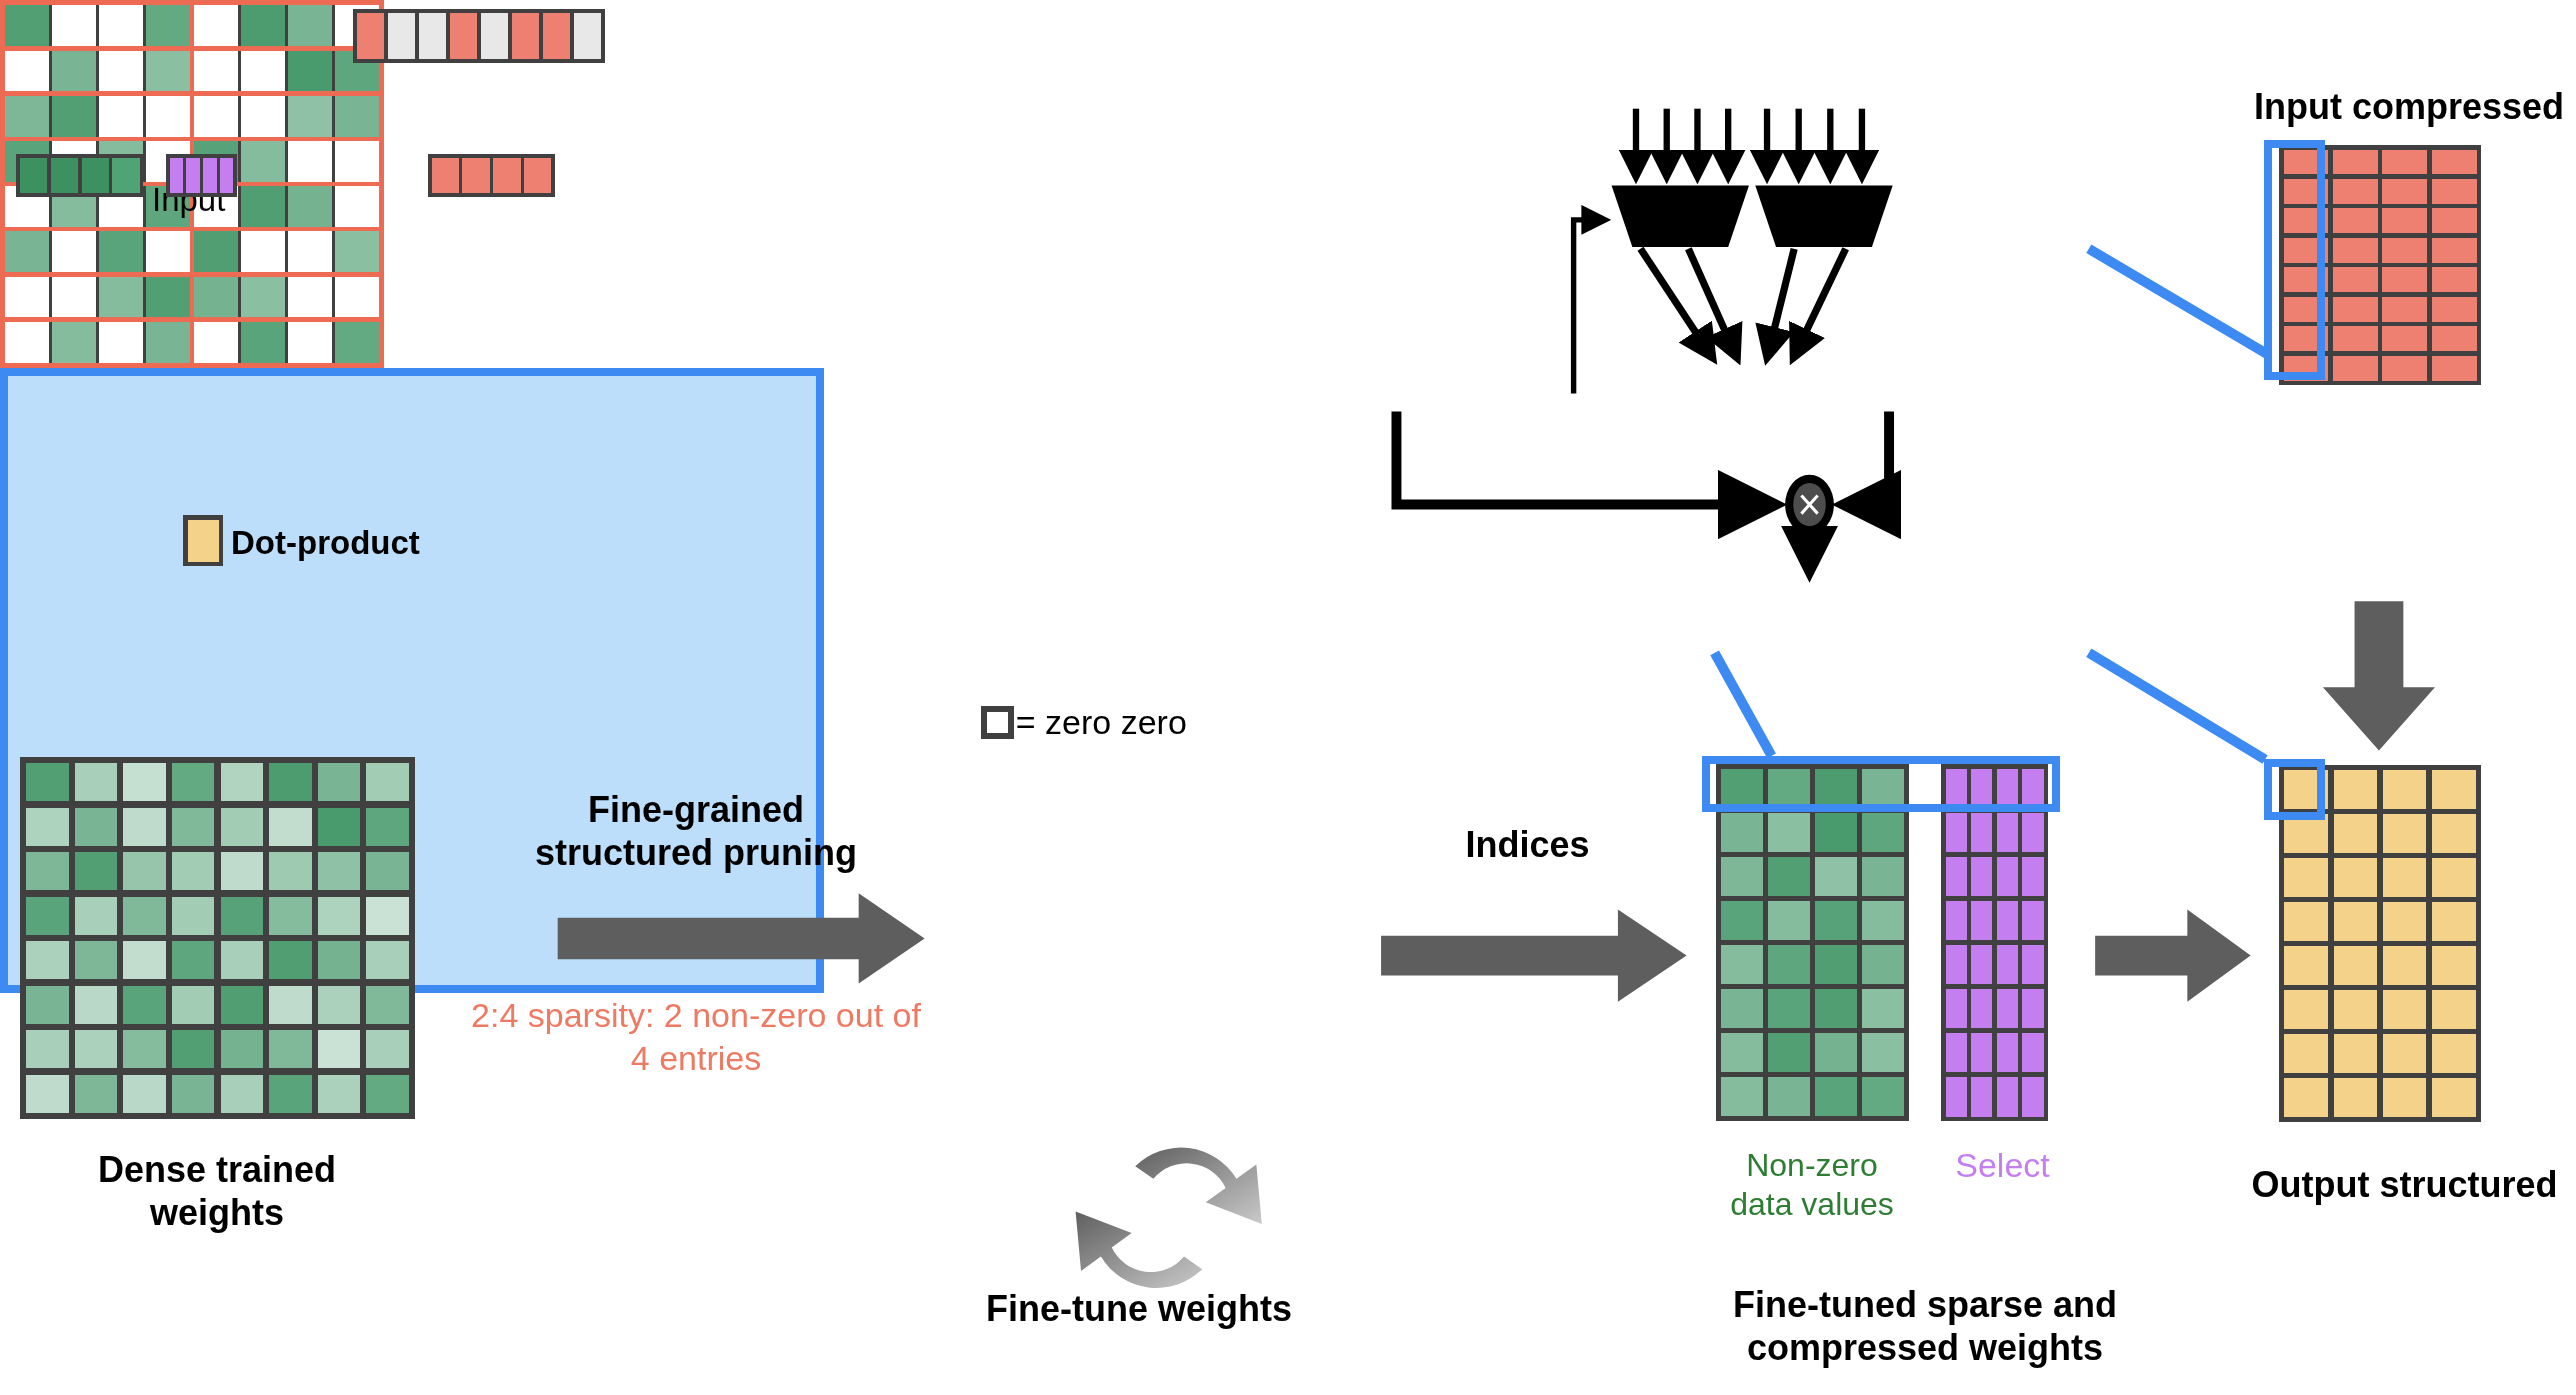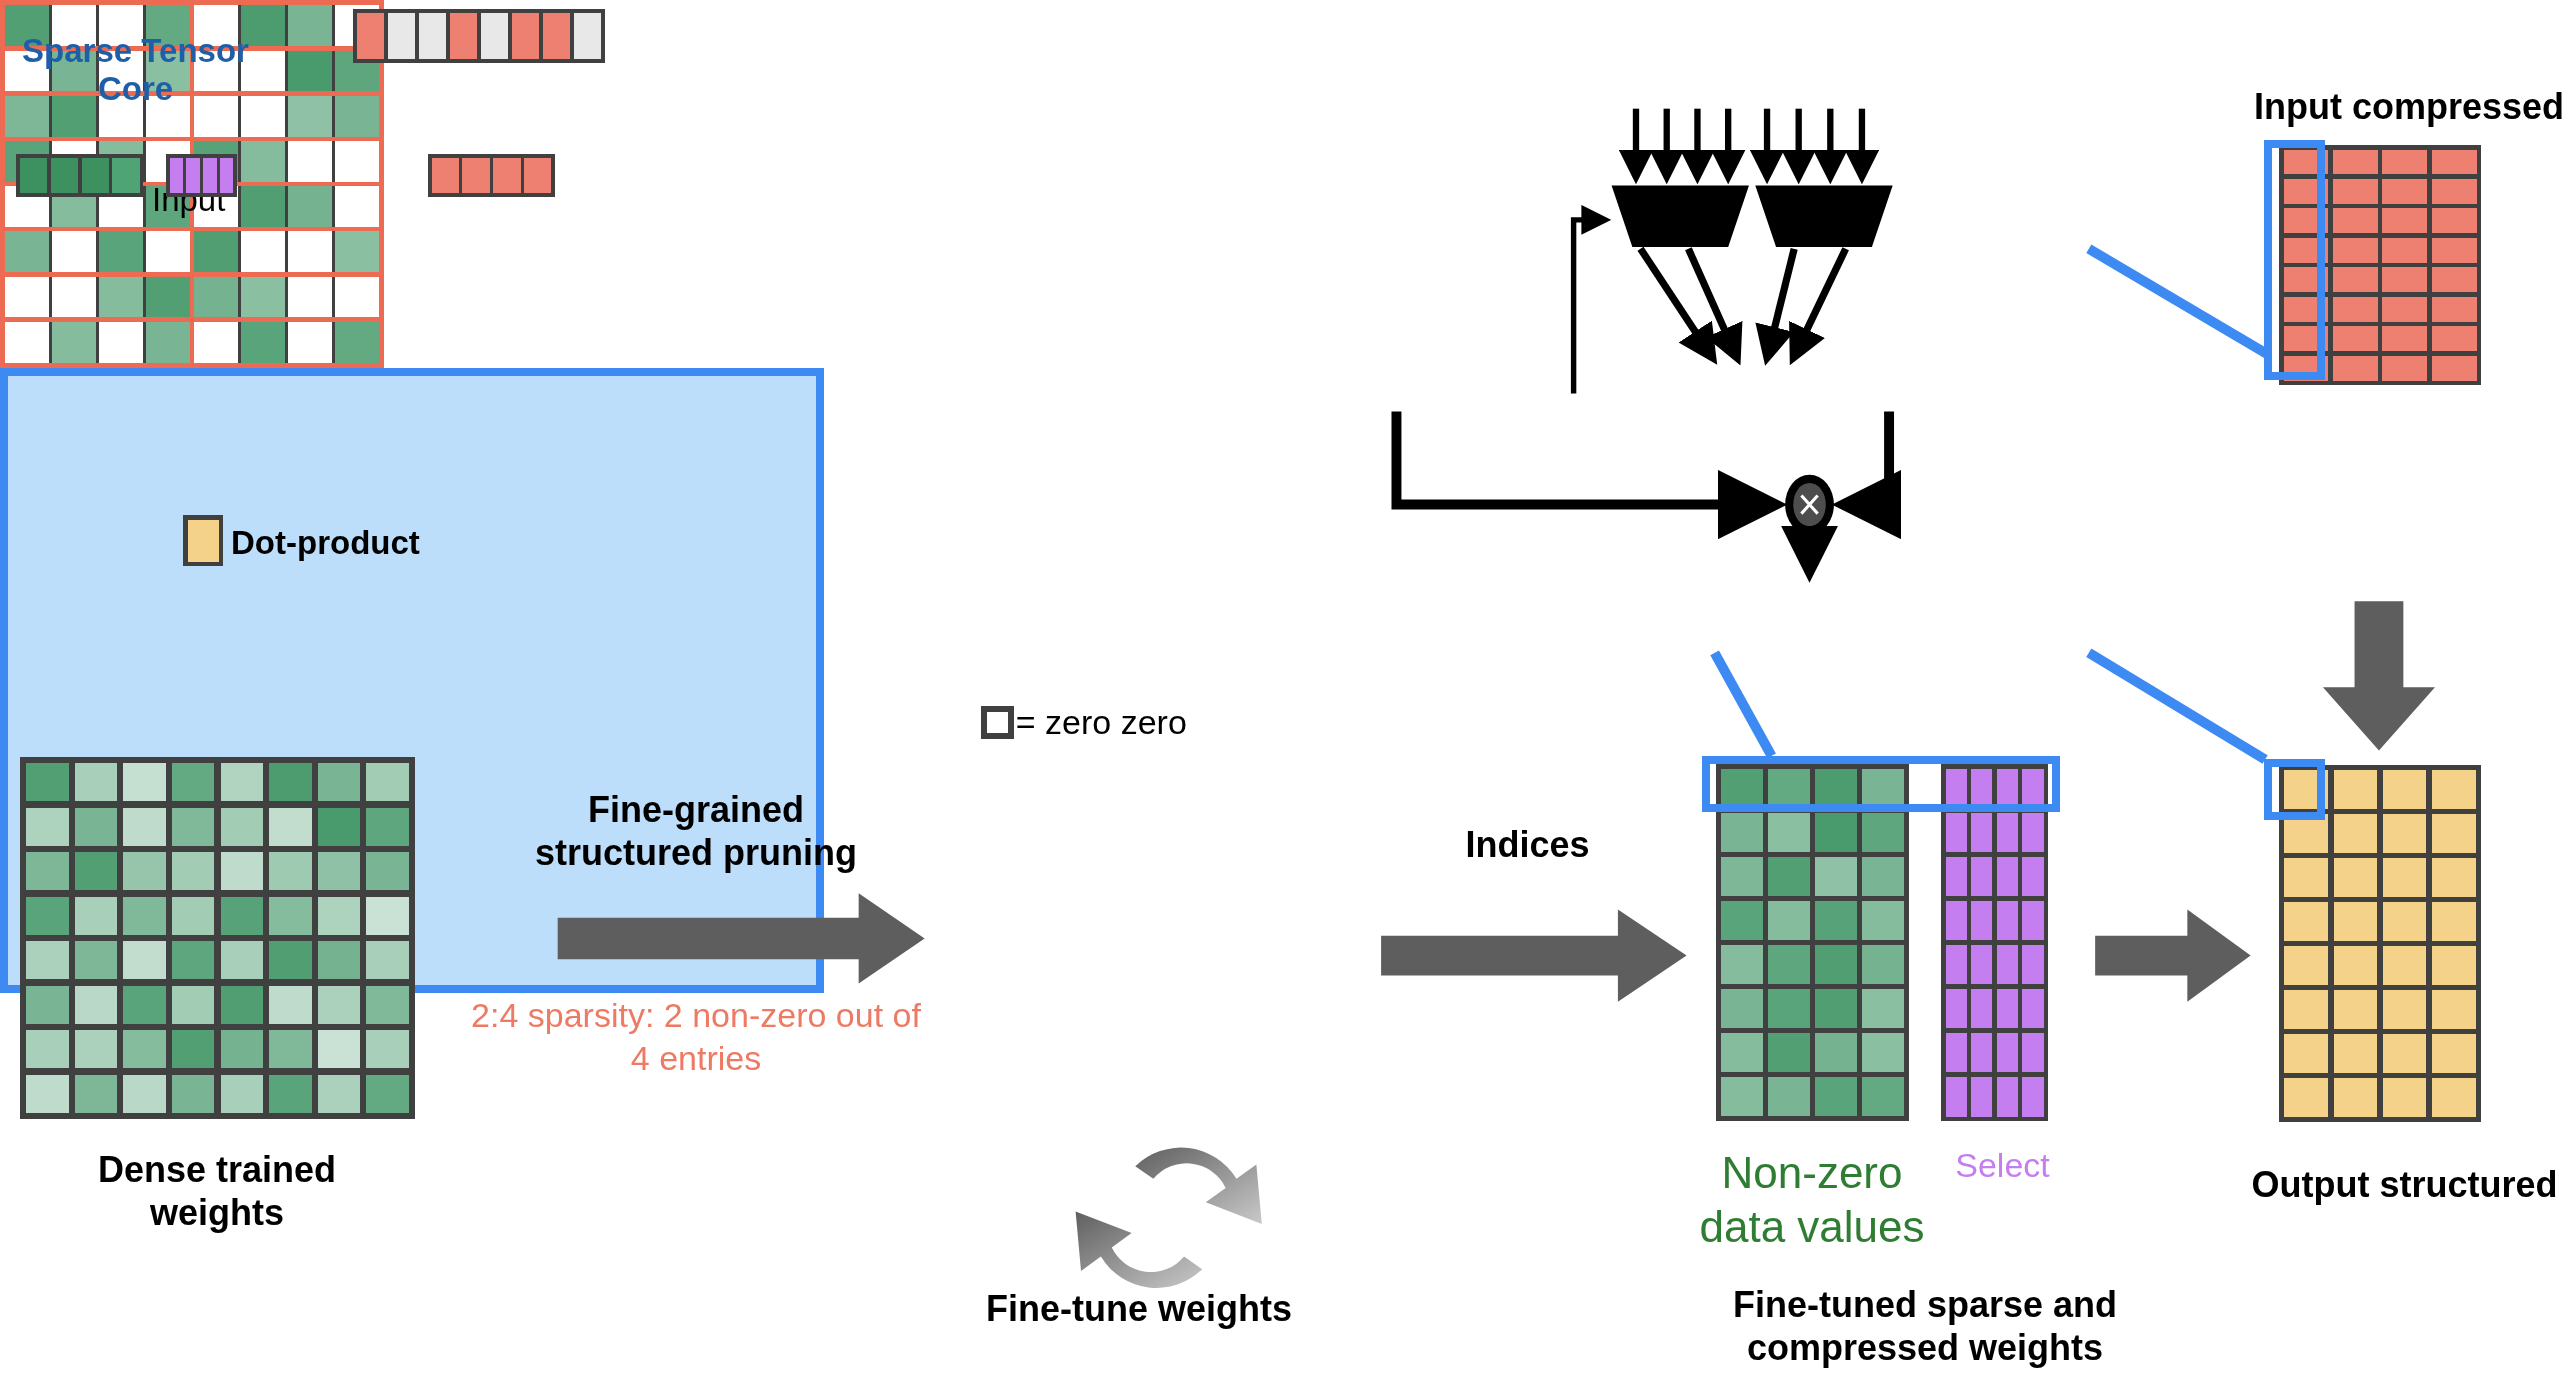--- a/index.html
+++ b/index.html
@@ -154,21 +154,21 @@
   #lbl-zero {
     position: absolute; left: 981px; top: 703px;
     font-size: 34px; color: #000; display: flex; align-items: center; gap: 1.8px;
   }
   #zero-swatch {
     width: 33px; height: 33px; background: #404040; padding: 6.3px;
   }
   #zero-swatch > div { width: 100%; height: 100%; background: #fff; }
   #lbl-nonzero {
     position: absolute; left: 1699px; top: 1146px; width: 226px;
-    color: #2e7d32; font-size: 44px; text-align: center; line-height: 1.22;
+    color: #2e7d32; font-size: 32px; text-align: center; line-height: 1.22;
   }
   #lbl-indices {
     position: absolute; left: 1921px; top: 1146px; width: 163px;
     color: #c57ef0; font-size: 34px; text-align: center;
   }
   #lbl-ftsparse { left: 1645px; top: 1283px; width: 560px; font-size: 36px; line-height: 1.2; }
   #lbl-inputacts { left: 2242px; top: 86px; width: 334px; font-size: 36px; }
   #lbl-outputacts { left: 2233px; top: 1164px; width: 343px; font-size: 36px; }
 
   
@@ -505,21 +505,20 @@
     <div class="yel"></div>
     <div class="yel"></div>
     <div class="yel"></div>
     <div class="yel"></div>
     <div class="yel"></div>
   </div>
 <div class="bhl" id="hl-output"></div>
 <div class="lbl" id="lbl-outputacts">Output structured</div>
 
 <div id="stc-panel">
-  <div id="stc-title">Sparse Tensor<br>Core</div>
   <div id="lane8">
       <div class="lane-r"></div>
       <div class="lane-g"></div>
       <div class="lane-g"></div>
       <div class="lane-r"></div>
       <div class="lane-g"></div>
       <div class="lane-r"></div>
       <div class="lane-r"></div>
       <div class="lane-g"></div>
     </div>

